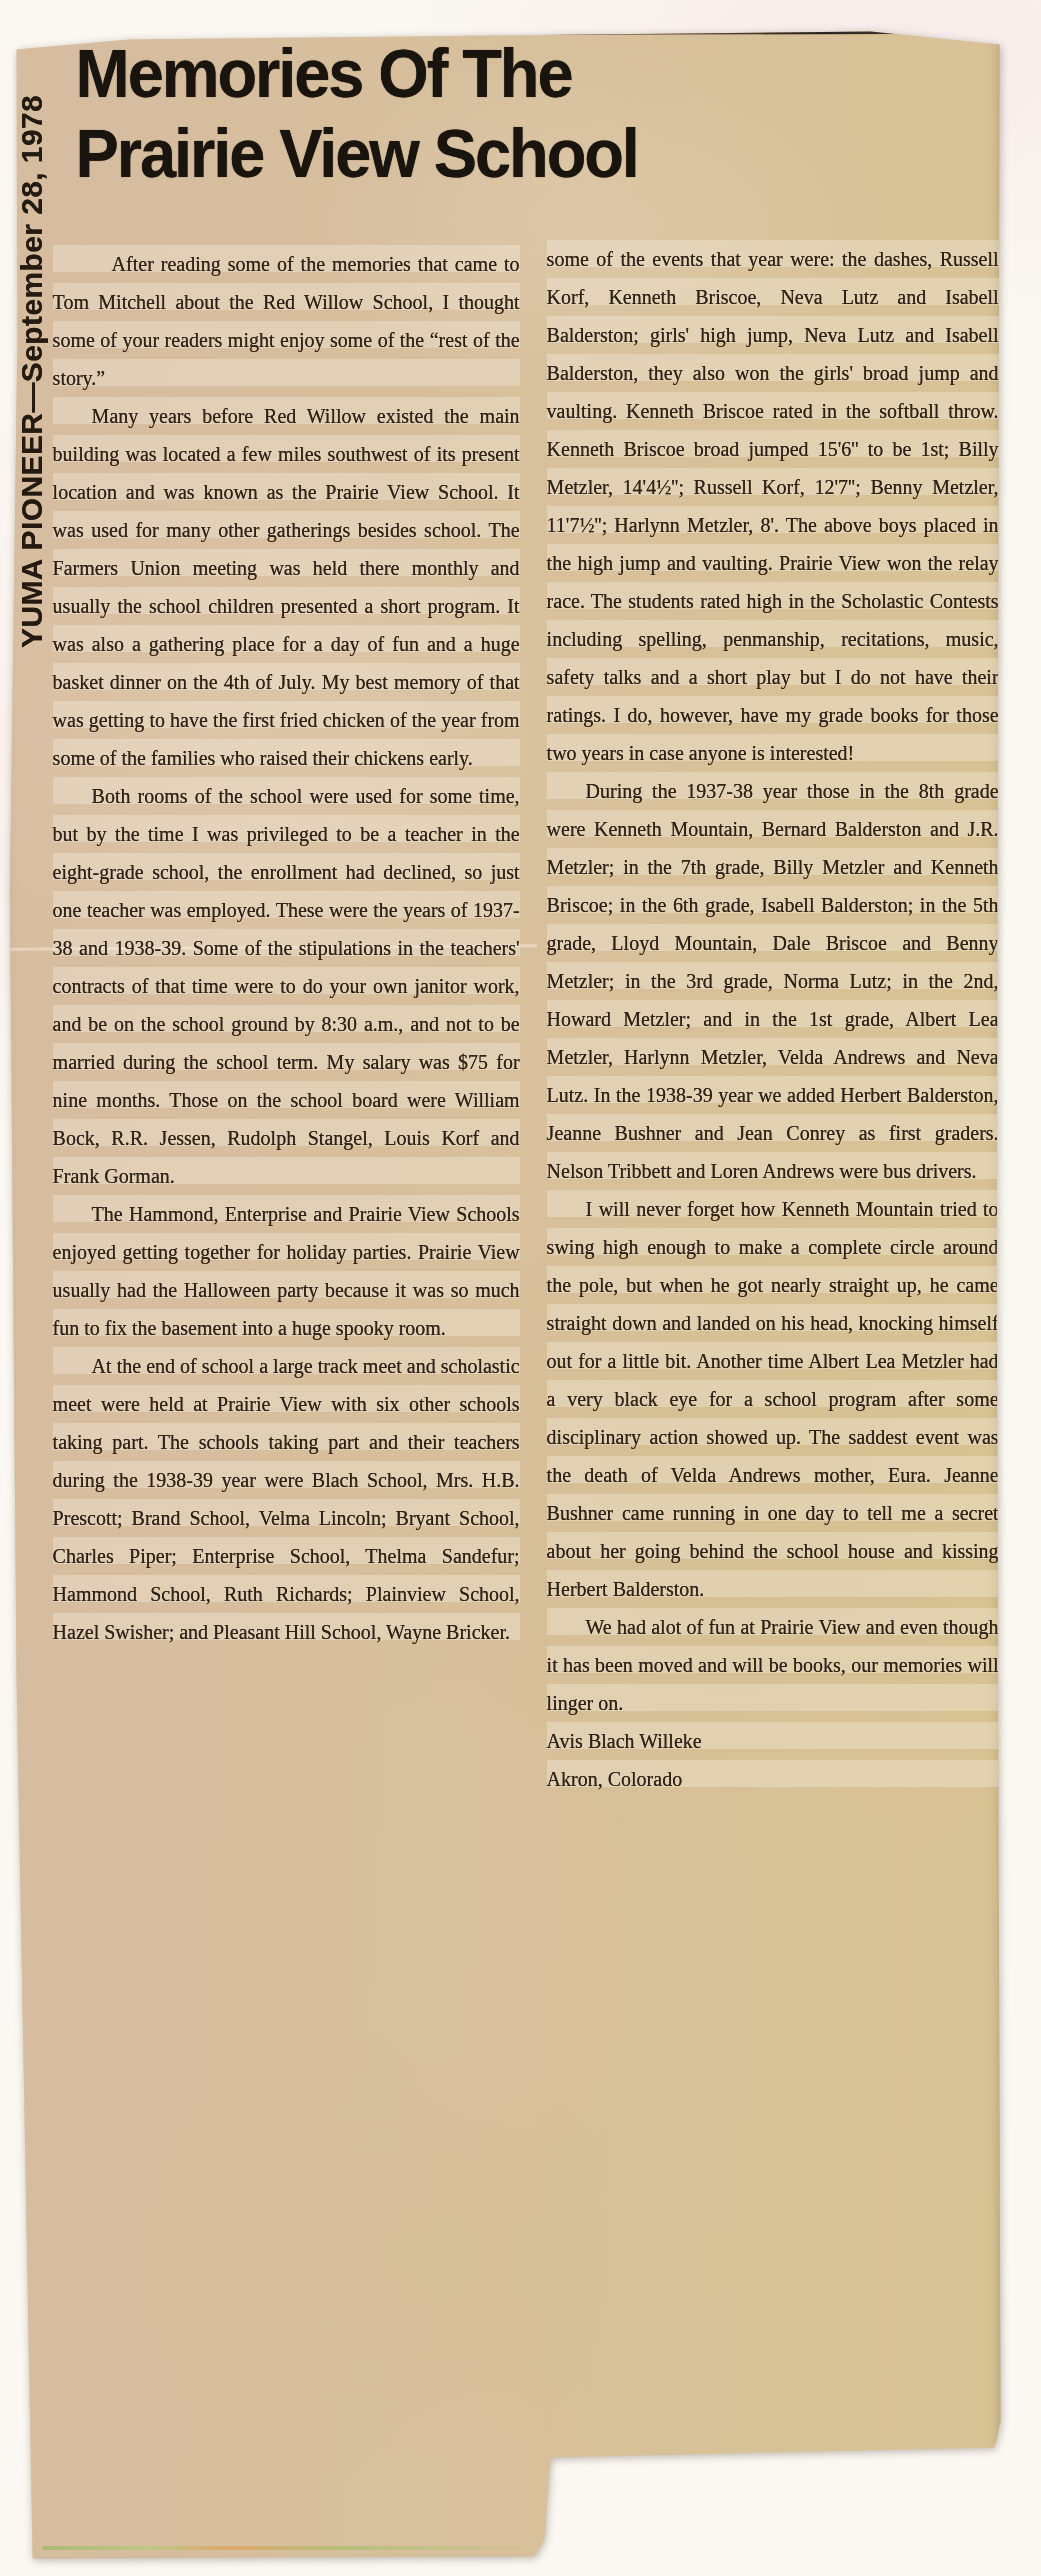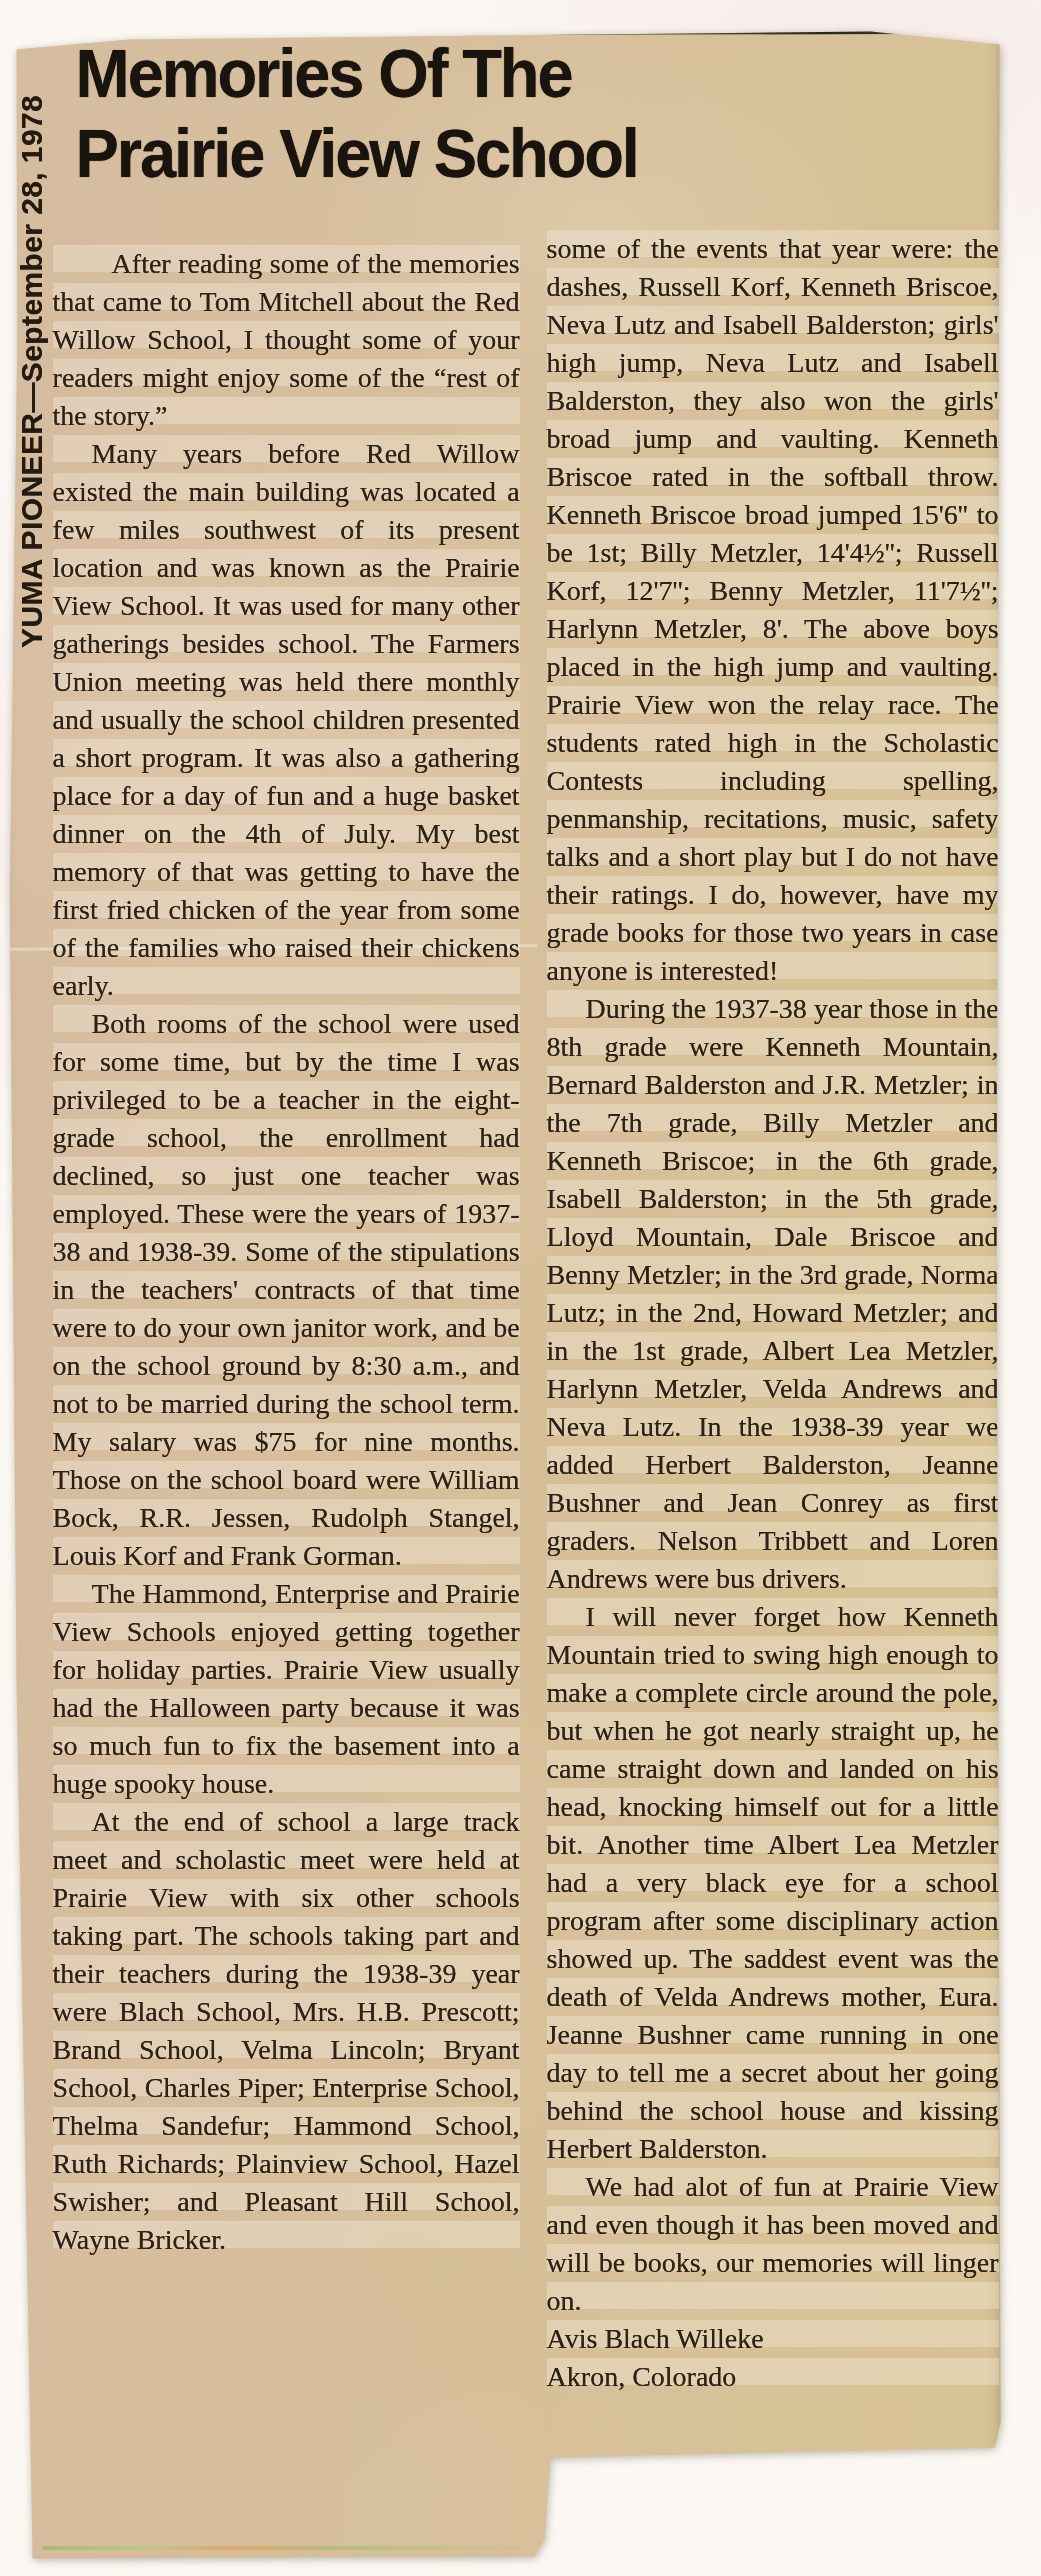--- a/index.html
+++ b/index.html
@@ -59,32 +59,32 @@
     position:absolute;left:69px;top:11.5px;margin:0;
     font-family:"Liberation Sans", sans-serif;
     font-weight:bold;font-size:65px;line-height:1.17;
     letter-spacing:-2.1px;color:var(--headline-ink);
     transform:scaleY(1.06);transform-origin:top left;
     text-shadow:0 0 0.8px rgba(20,15,8,.9);
     white-space:nowrap;
   }
   .col{
     position:absolute;
-    font-size:28px;line-height:38px;color:var(--ink);
+    font-size:20px;line-height:38px;color:var(--ink);
     text-align:justify;hyphens:auto;-webkit-hyphens:auto;
     text-shadow:0 0 0.5px rgba(46,33,21,.8);
     background:repeating-linear-gradient(180deg,
       rgba(250,246,236,.30) 0px, rgba(250,246,236,.30) 27px,
       rgba(250,246,236,0) 27px, rgba(250,246,236,0) 38px);
   }
   .col p{margin:0;text-indent:39px;}
   .col p.first{text-indent:59px;}
   .col p.cont{text-indent:0;}
   .col1{left:46px;top:224px;width:467px;}
-  .col2{left:540px;top:209px;width:452px;}
+  .col2{left:540px;top:219px;width:452px;}
   .sig{ text-align:left;padding-right:5px;text-indent:0;}
   .sig div{line-height:38px;}
   .crease{
     position:absolute;left:0;top:925px;width:530px;height:2.5px;
     background:rgba(255,252,244,.38);transform:rotate(-.4deg);
   }
   .edge-green{
     position:absolute;left:35px;top:2525px;width:493px;height:4.1px;
     background:linear-gradient(90deg,#9db86a 0%,#b5c97e 22%,#e0a05a 38%,#a8bf70 62%,rgba(168,191,112,.0) 100%);
     opacity:.75;border-radius:1.6px;
@@ -101,21 +101,21 @@
     <div class="edge-green"></div>
 
     <div class="masthead">YUMA PIONEER—September 28, 1978</div>
 
     <h1 class="headline"><span>Memories Of The</span><br><span>Prairie View School</span></h1>
 
     <div class="col col1">
       <p class="first">After reading some of the memories that came to Tom Mitchell about the Red Willow School, I thought some of your readers might enjoy some of the “rest of the story.”</p>
       <p>Many years before Red Willow existed the main building was located a few miles southwest of its present location and was known as the Prairie View School. It was used for many other gatherings besides school. The Farmers Union meeting was held there monthly and usually the school children presented a short program. It was also a gathering place for a day of fun and a huge basket dinner on the 4th of July. My best memory of that was getting to have the first fried chicken of the year from some of the families who raised their chickens early.</p>
       <p>Both rooms of the school were used for some time, but by the time I was privileged to be a teacher in the eight-grade school, the enrollment had declined, so just one teacher was employed. These were the years of 1937-38 and 1938-39. Some of the stipulations in the teachers' contracts of that time were to do your own janitor work, and be on the school ground by 8:30 a.m., and not to be married during the school term. My salary was $75 for nine months. Those on the school board were William Bock, R.R. Jessen, Rudolph Stangel, Louis Korf and Frank Gorman.</p>
-      <p>The Hammond, Enterprise and Prairie View Schools enjoyed getting together for holiday parties. Prairie View usually had the Halloween party because it was so much fun to fix the basement into a huge spooky house.</p>
+      <p>The Hammond, Enterprise and Prairie View Schools enjoyed getting together for holiday parties. Prairie View usually had the Halloween party because it was so much fun to fix the basement into a huge spooky room.</p>
       <p>At the end of school a large track meet and scholastic meet were held at Prairie View with six other schools taking part. The schools taking part and their teachers during the 1938-39 year were Blach School, Mrs. H.B. Prescott; Brand School, Velma Lincoln; Bryant School, Charles Piper; Enterprise School, Thelma Sandefur; Hammond School, Ruth Richards; Plainview School, Hazel Swisher; and Pleasant Hill School, Wayne Bricker.</p>
     </div>
 
     <div class="col col2">
       <p class="cont">some of the events that year were: the dashes, Russell Korf, Kenneth Briscoe, Neva Lutz and Isabell Balderston; girls' high jump, Neva Lutz and Isabell Balderston, they also won the girls' broad jump and vaulting. Kenneth Briscoe rated in the softball throw. Kenneth Briscoe broad jumped 15'6'' to be 1st; Billy Metzler, 14'4½''; Russell Korf, 12'7''; Benny Metzler, 11'7½''; Harlynn Metzler, 8'. The above boys placed in the high jump and vaulting. Prairie View won the relay race. The students rated high in the Scholastic Contests including spelling, penmanship, recitations, music, safety talks and a short play but I do not have their ratings. I do, however, have my grade books for those two years in case anyone is interested!</p>
       <p>During the 1937-38 year those in the 8th grade were Kenneth Mountain, Bernard Balderston and J.R. Metzler; in the 7th grade, Billy Metzler and Kenneth Briscoe; in the 6th grade, Isabell Balderston; in the 5th grade, Lloyd Mountain, Dale Briscoe and Benny Metzler; in the 3rd grade, Norma Lutz; in the 2nd, Howard Metzler; and in the 1st grade, Albert Lea Metzler, Harlynn Metzler, Velda Andrews and Neva Lutz. In the 1938-39 year we added Herbert Balderston, Jeanne Bushner and Jean Conrey as first graders. Nelson Tribbett and Loren Andrews were bus drivers.</p>
       <p>I will never forget how Kenneth Mountain tried to swing high enough to make a complete circle around the pole, but when he got nearly straight up, he came straight down and landed on his head, knocking himself out for a little bit. Another time Albert Lea Metzler had a very black eye for a school program after some disciplinary action showed up. The saddest event was the death of Velda Andrews mother, Eura. Jeanne Bushner came running in one day to tell me a secret about her going behind the school house and kissing Herbert Balderston.</p>
       <p>We had alot of fun at Prairie View and even though it has been moved and will be books, our memories will linger on.</p>
       <div class="sig">
         <div>Avis Blach Willeke</div>

